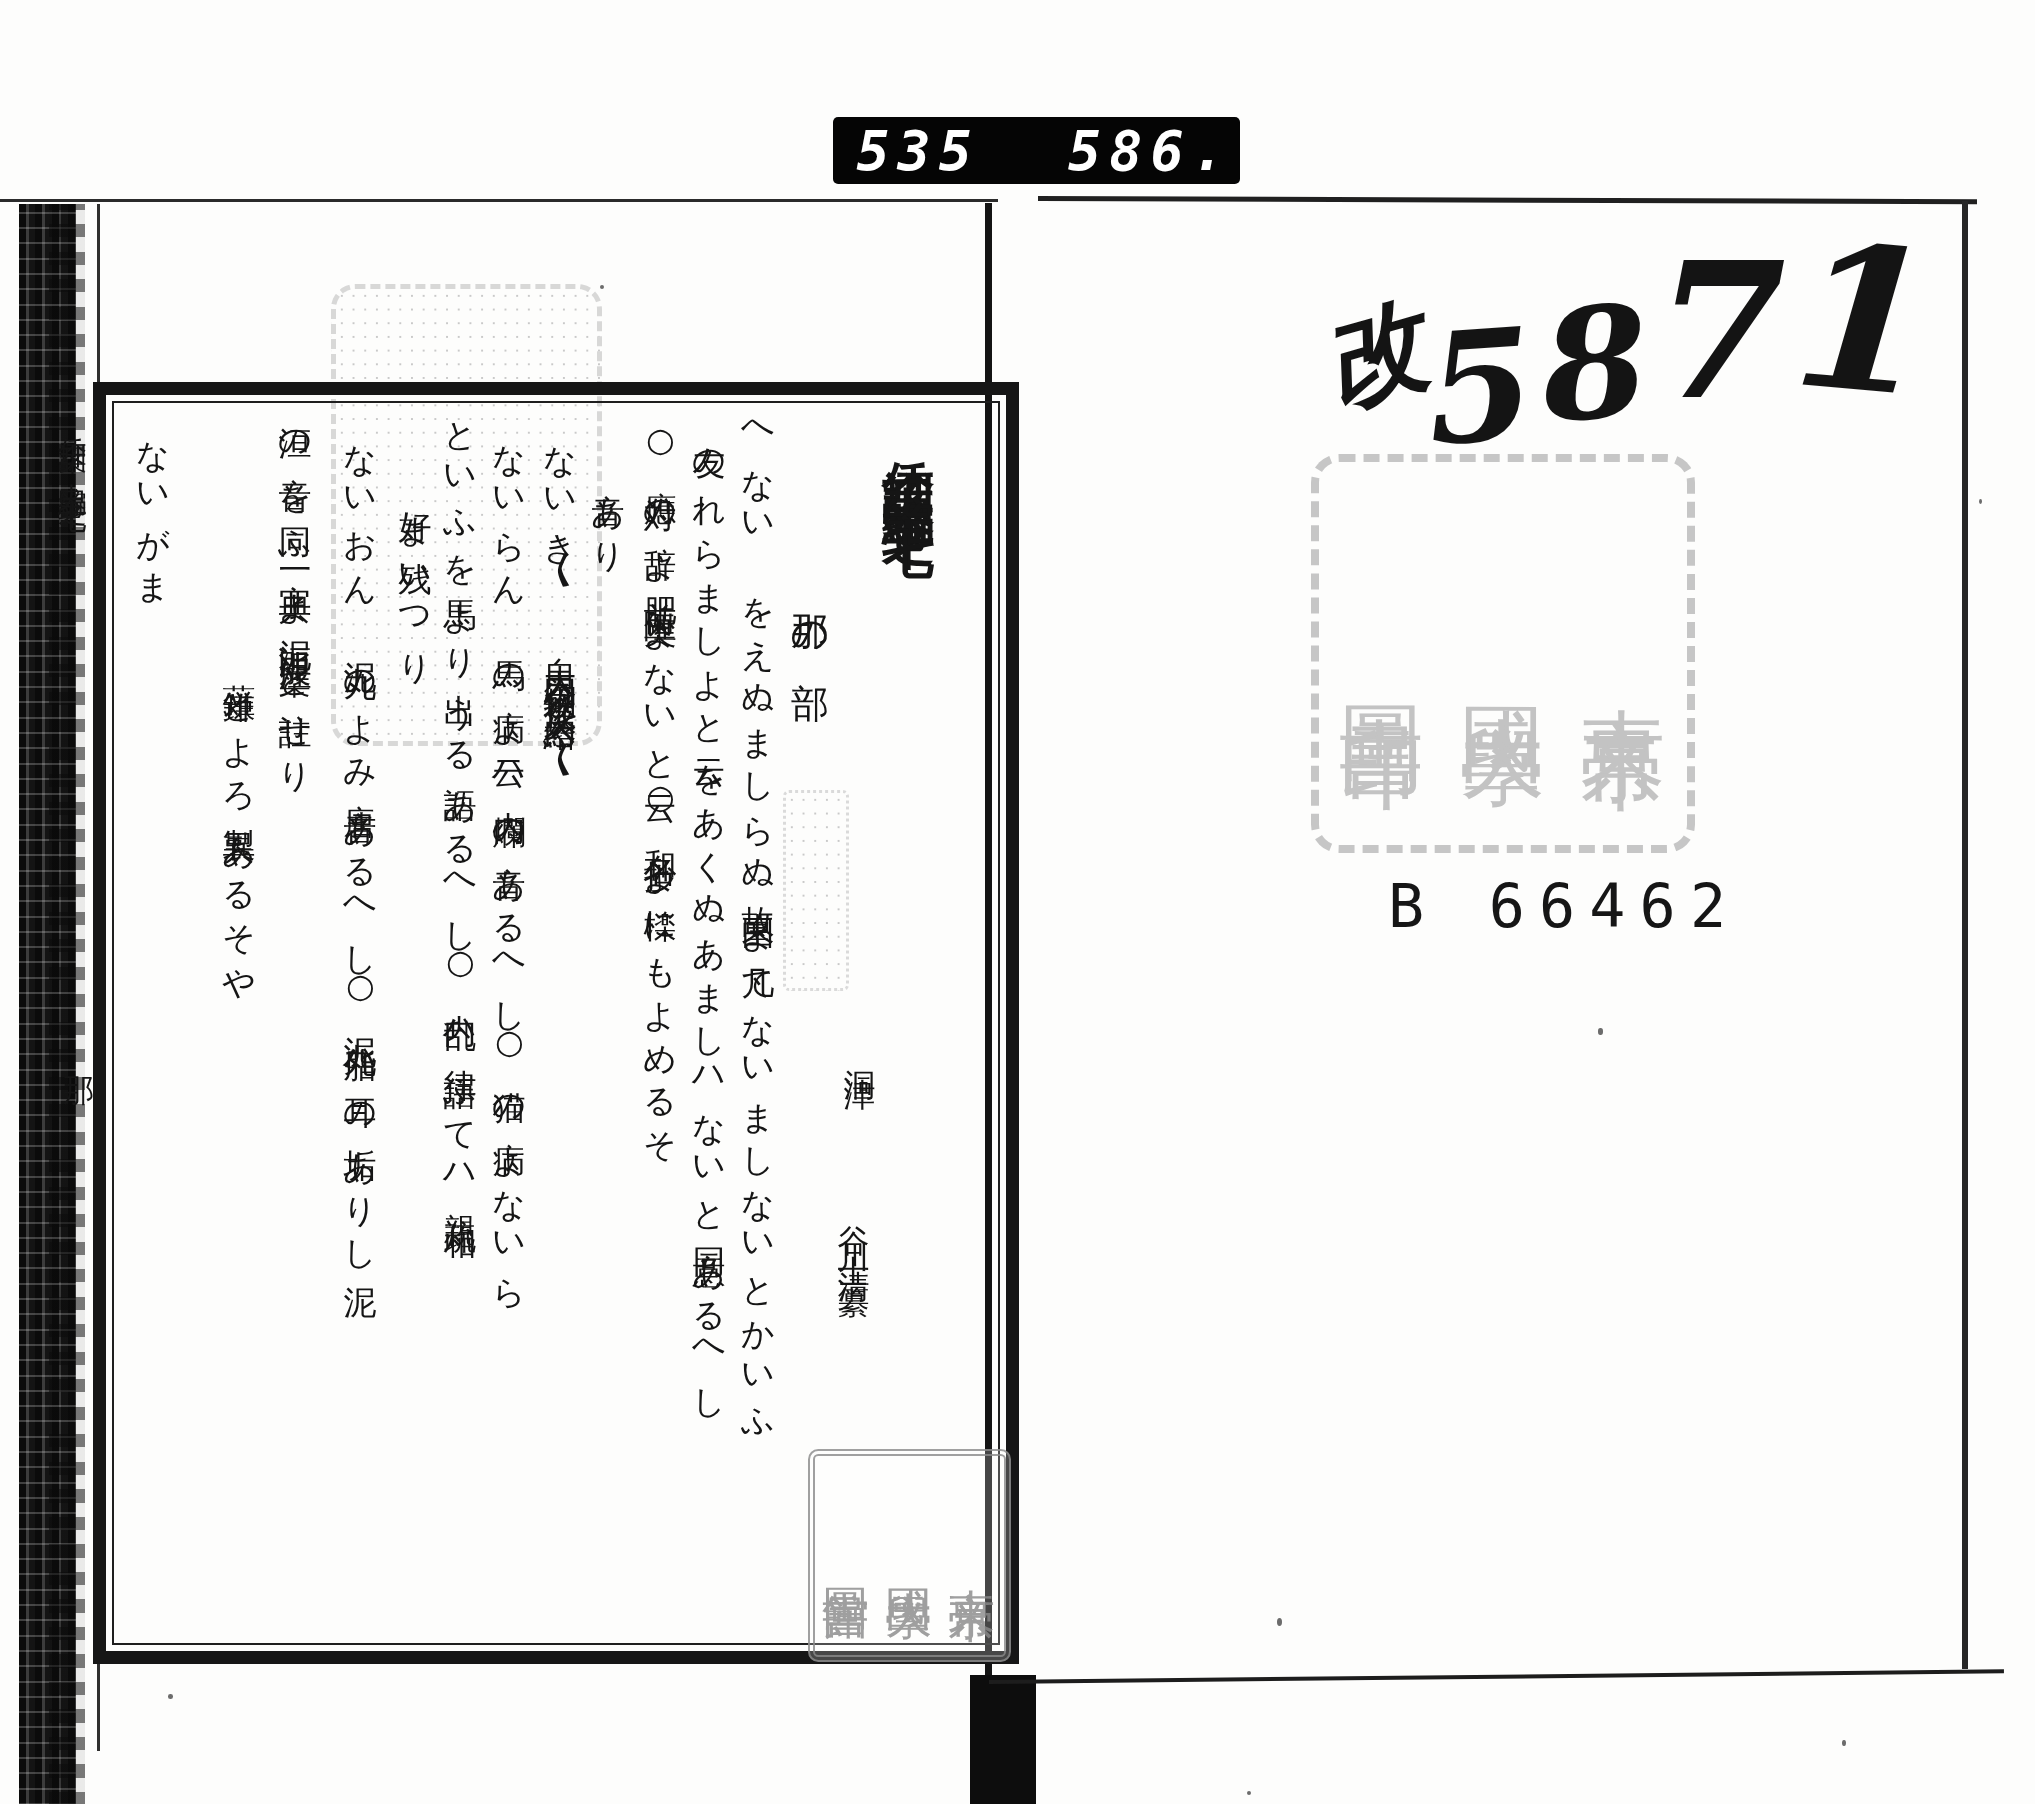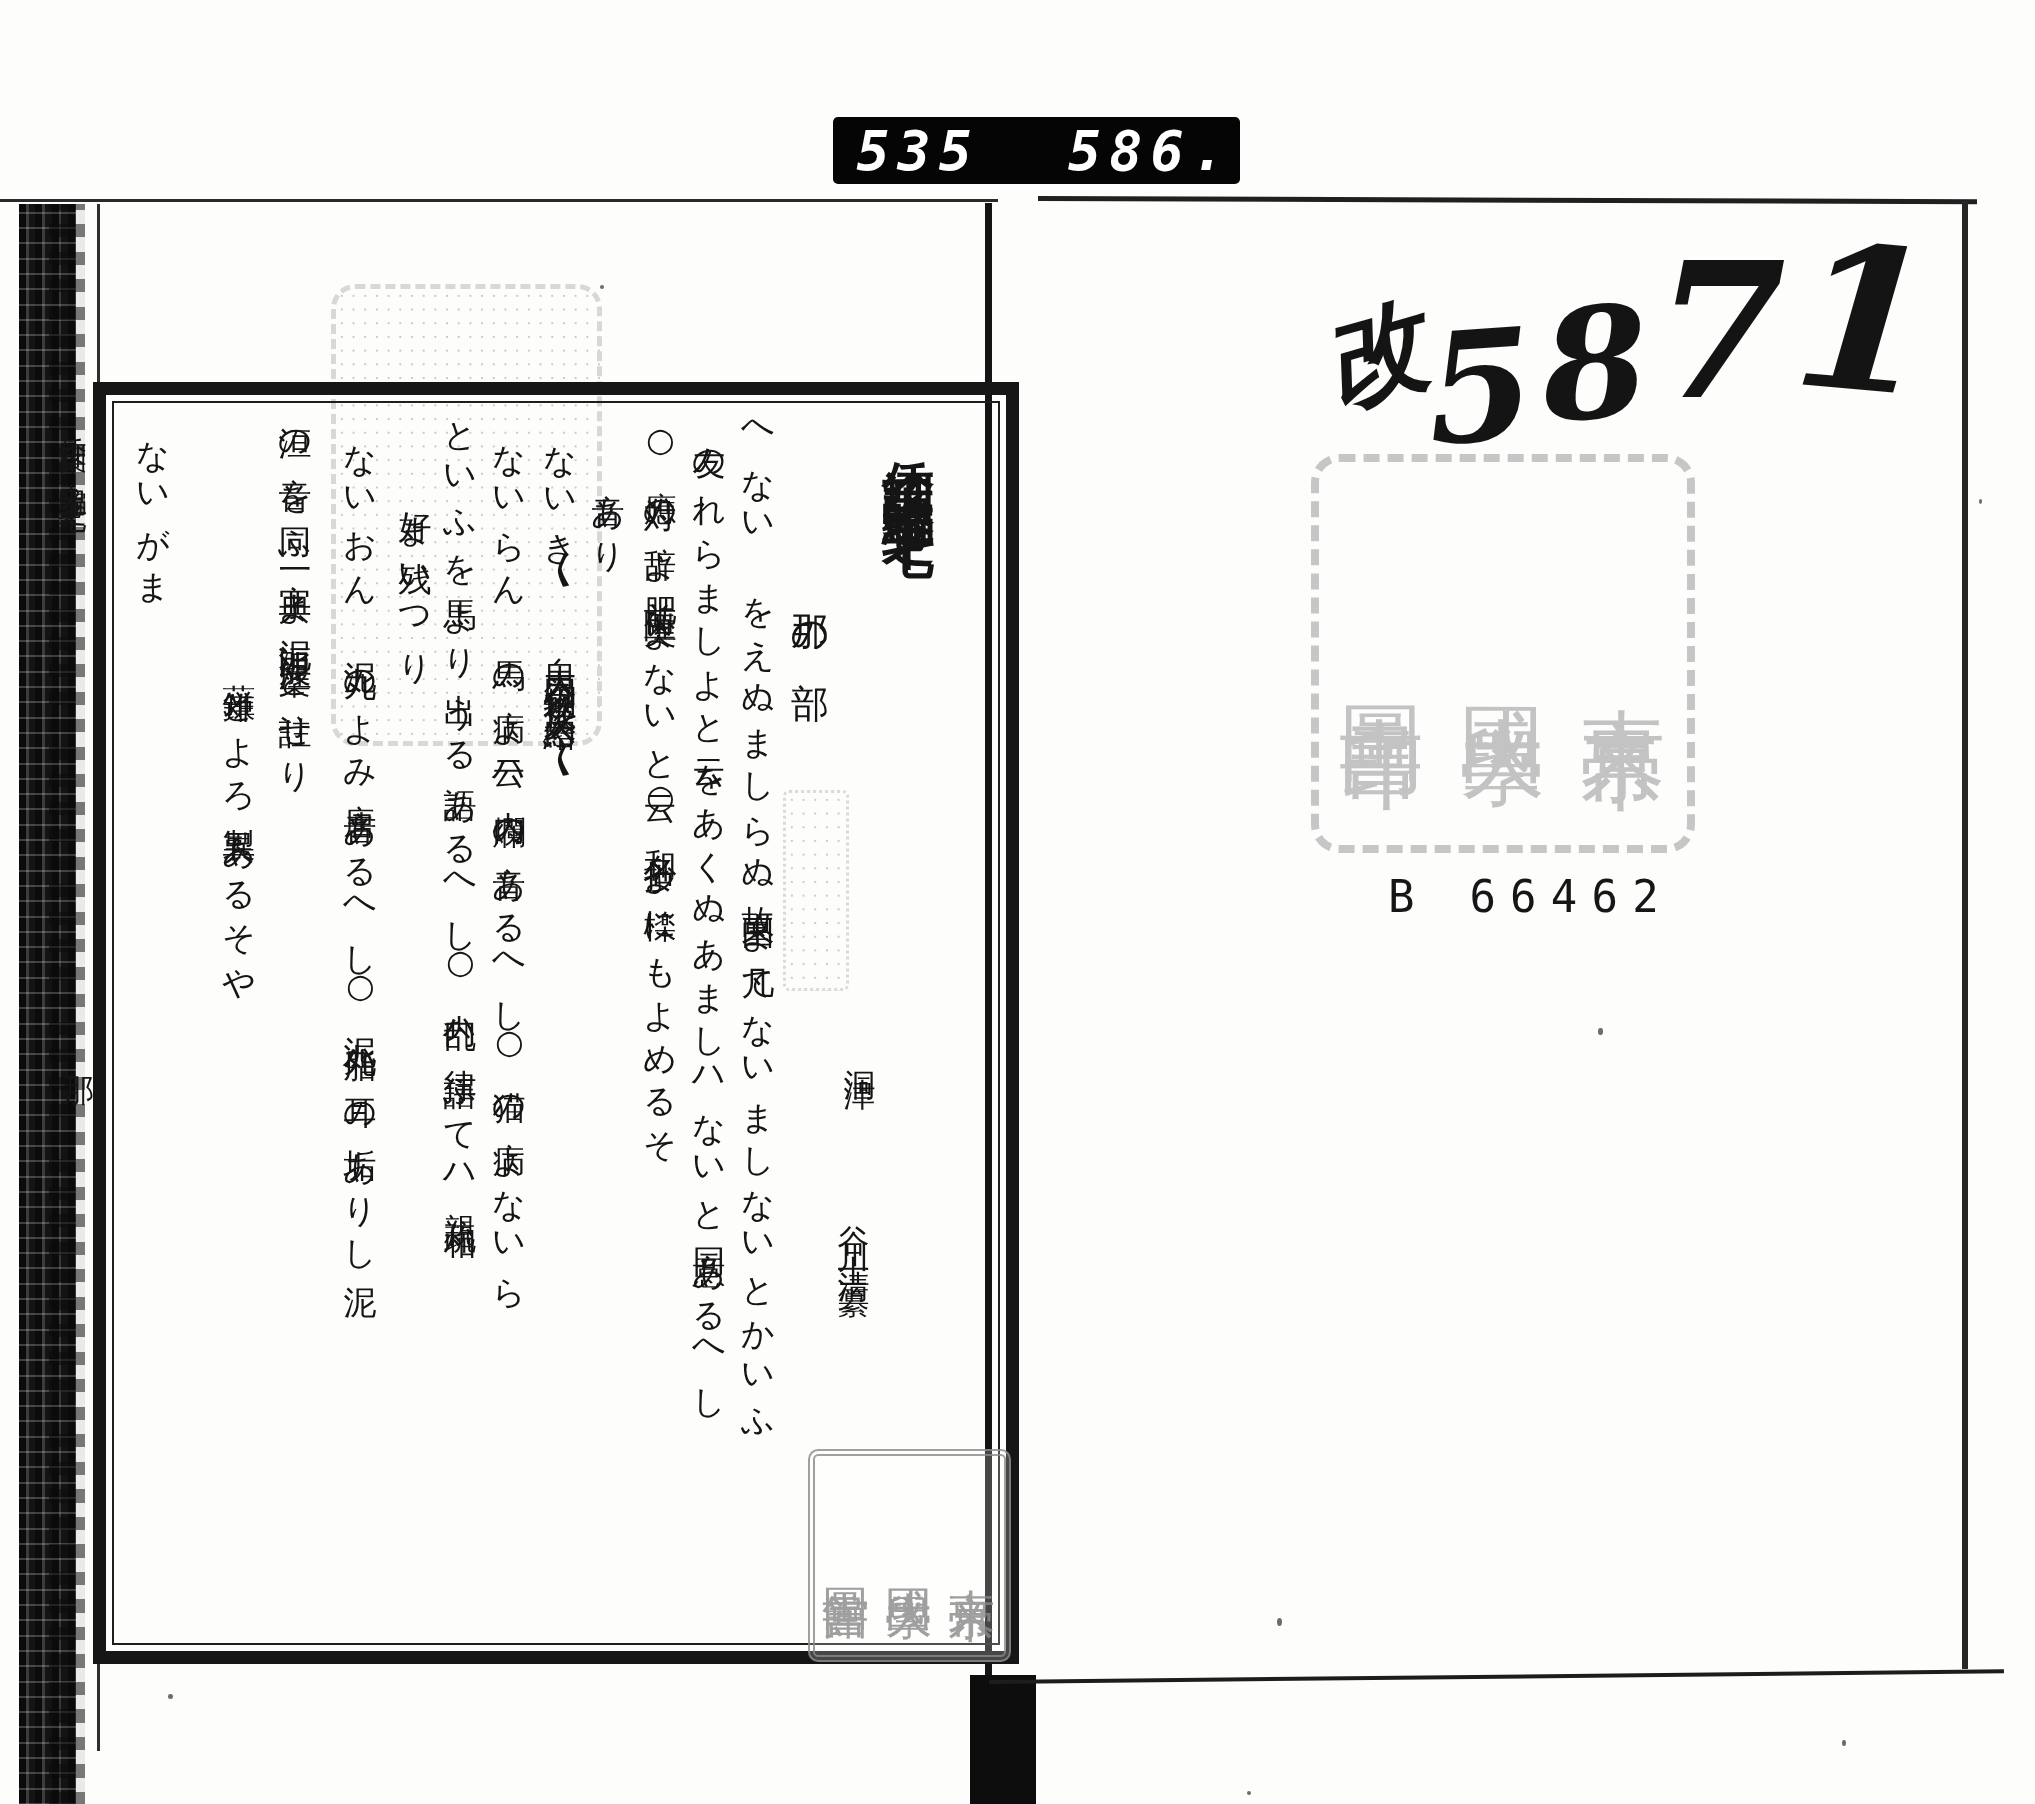--- a/index.html
+++ b/index.html
@@ -70,21 +70,21 @@
     color:#141414;font-style:italic;font-weight:bold;z-index:2;letter-spacing:9.2px;
     display:flex;align-items:flex-start;}
   .handwriting .ch{display:inline-block;line-height:1;}
   .handwriting .ch0{font-size:102px;transform:rotate(-12deg) translateY(46px);}
   .handwriting .ch1{font-size:153px;transform:translateY(61px);}
   .handwriting .ch2{font-size:153px;transform:translateY(46px);}
   .handwriting .ch3{font-size:188px;transform:rotate(4deg) translateY(5.1px);}
   .handwriting .ch4{font-size:198px;transform:rotate(9deg) translateY(0px);}
   .accession{position:absolute;left:1388px;top:871px;
     font-family:"DejaVu Sans Mono","Liberation Mono",monospace;
-    font-size:44px;letter-spacing:14.2px;color:#161616;z-index:2;}
+    font-size:60px;letter-spacing:14.2px;color:#161616;z-index:2;}
 
   
   .speck{position:absolute;background:#6c6c6c;border-radius:50%;z-index:1;}
 </style>
 </head>
 <body>
 
 <div id="canvas">
 
   <div class="counter-bar">

